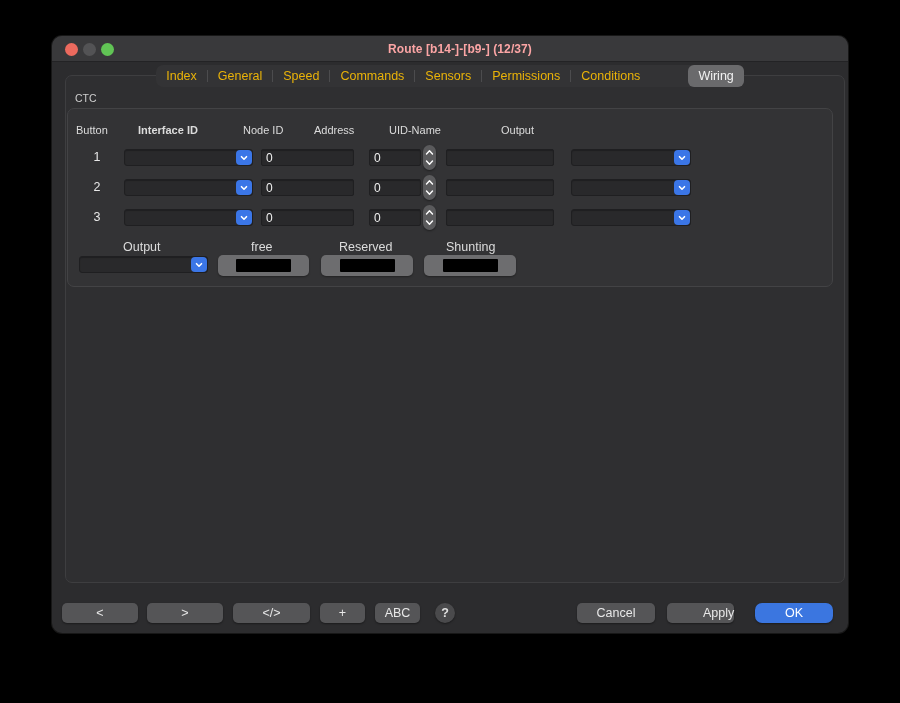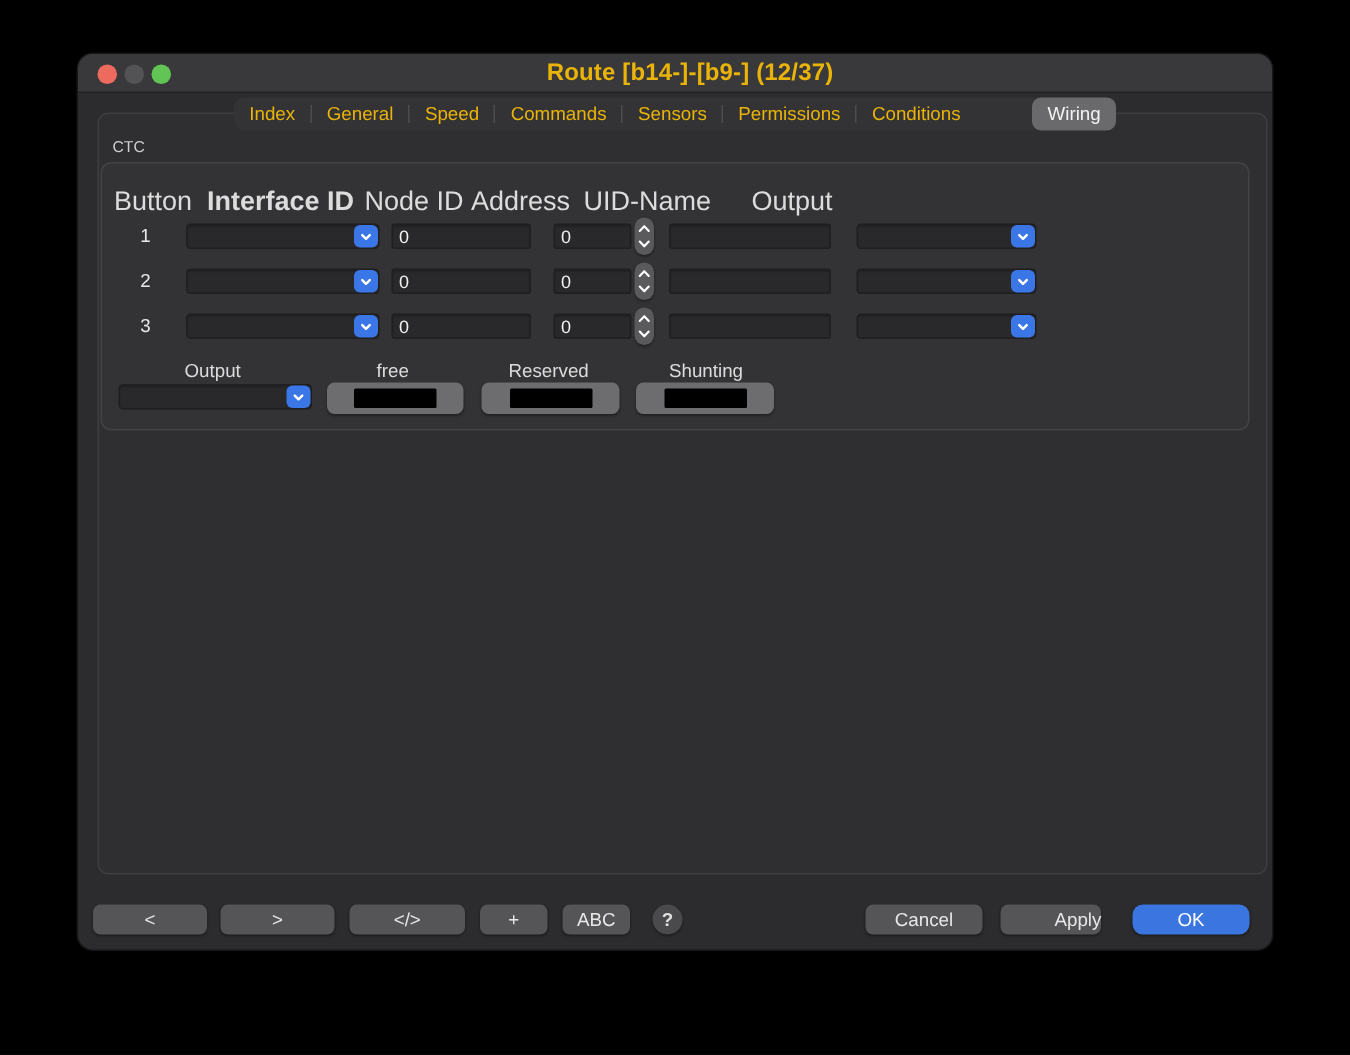--- a/index.html
+++ b/index.html
@@ -9,21 +9,21 @@
 
   .window { position:absolute; left:52px; top:36px; width:796px; height:597px;
             background:#2c2c2e; border-radius:10px;
             box-shadow:0 0 0 1px rgba(255,255,255,0.09), 0 22px 50px rgba(0,0,0,0.75);
             overflow:hidden; }
 
   
   .titlebar { position:absolute; left:0; top:0; width:100%; height:26px;
               background:#39393b; border-bottom:1px solid #232325;
               display:flex; align-items:center; justify-content:center; }
-  .title { font-size:16px; font-weight:bold; color:#eab308; letter-spacing:0.1px;margin-left:20px; }
+  .title { font-size:12px; font-weight:bold; color:#fca5a5; letter-spacing:0.1px;margin-left:20px; }
   .lights { position:absolute; left:13px; top:0; height:26px; display:flex; align-items:center; gap:5px; }
   .light { width:13px; height:13px; border-radius:50%; display:inline-block; }
   .light.red   { background:#ec6a5e; }
   .light.gray  { background:#535355; }
   .light.green { background:#61c455; }
 
   
   .tabbar { position:absolute; left:0; top:28px; width:100%; height:23px;
             display:flex; align-items:center; justify-content:center; z-index:5; }
   .tabstrip { display:flex; align-items:center; background:#333335; border-radius:7px; height:22px; }
@@ -34,21 +34,21 @@
 
   
   .pane { position:absolute; left:13px; top:39px; width:780px; height:508px;
           background:#2f2f31; border:1px solid #3e3e40; border-radius:7px; }
 
   .ctc-label { position:absolute; left:23px; top:56px; font-size:10.5px; color:#cfcfcf; z-index:2; }
 
   .ctc-box { position:absolute; left:15px; top:72px; width:766px; height:179px;
              background:#333335; border:1px solid #434345; border-radius:7px; }
 
-  .hdr { position:absolute; top:15px; font-size:18px; color:#dcdcdc; white-space:nowrap; }
+  .hdr { position:absolute; top:15px; font-size:11px; color:#dcdcdc; white-space:nowrap; }
 
   .rownum { position:absolute; width:30px; text-align:center; font-size:12.5px; color:#e8e8e8; }
 
   .tfield { position:absolute; height:17px; background:#29292b; border:1px solid #1f1f21;
             border-radius:2px; color:#f0f0f0; font-size:12px; padding:0 4px;
             font-family:"Liberation Sans", sans-serif; outline:none;
             box-shadow:inset 0 1px 1px rgba(0,0,0,0.25); }
 
   .popup { position:absolute; height:17px; background:#29292b; border:1px solid #1f1f21;
            border-radius:3px; box-shadow:inset 0 1px 1px rgba(0,0,0,0.25); }

